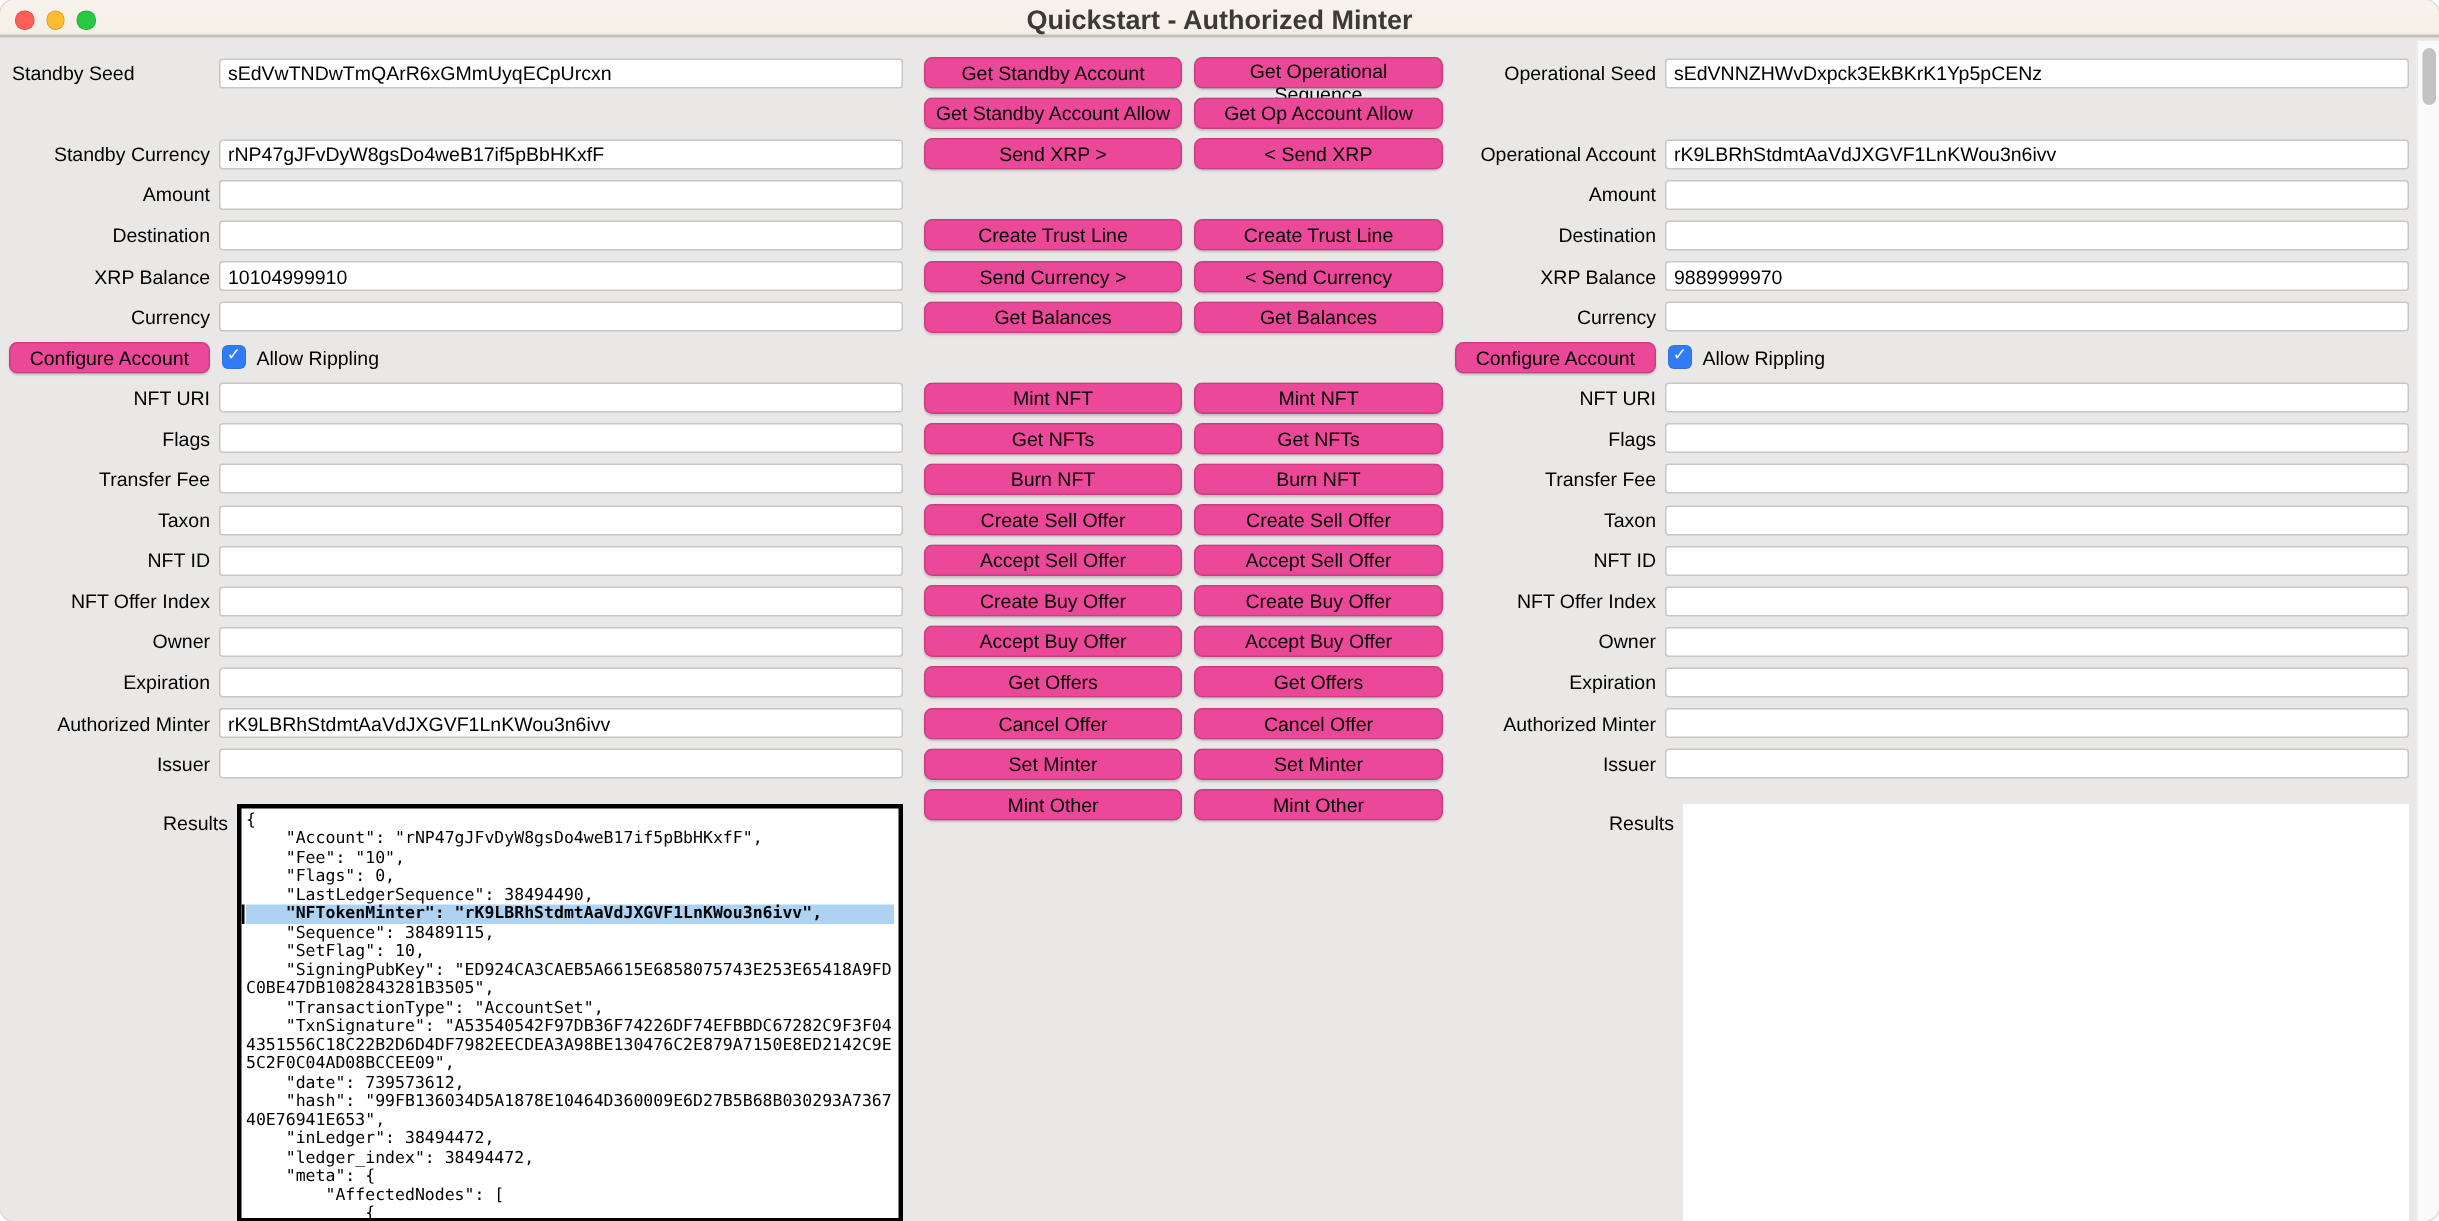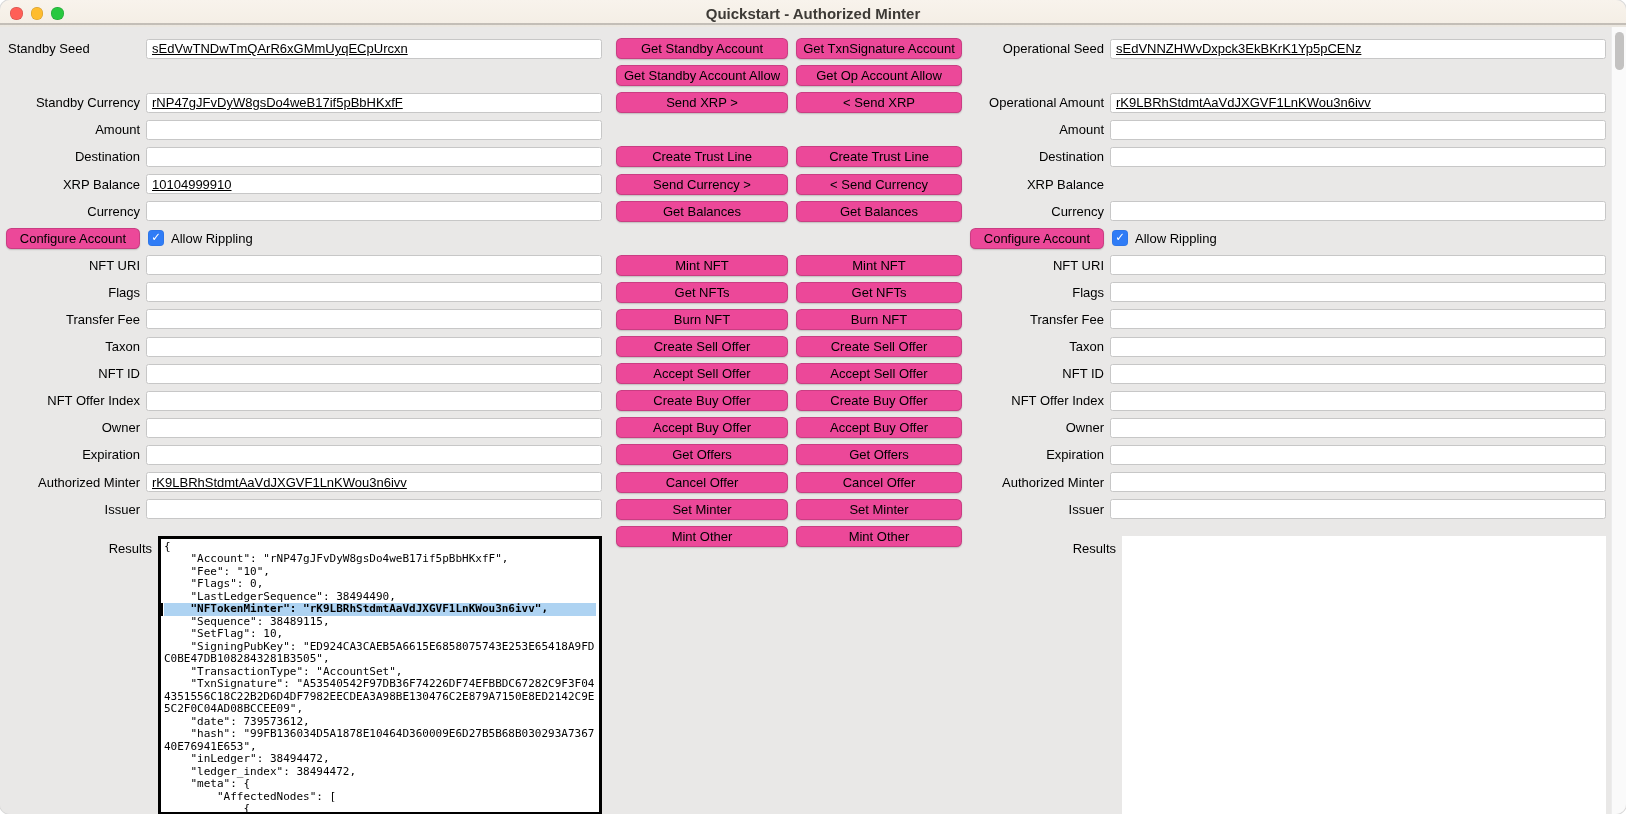--- a/index.html
+++ b/index.html
@@ -1,38 +1,38 @@
 <!DOCTYPE html>
 <html><head>
 <meta charset="utf-8">
 <style>
   html,body{margin:0;padding:0;background:#ffffff;}
   *{box-sizing:border-box;}
   body{font-family:"Liberation Sans","DejaVu Sans",sans-serif;-webkit-font-smoothing:antialiased;}
   .window{position:relative;width:1626px;height:814px;background:#e9e8e7;border-radius:10px;overflow:hidden;box-shadow:0 0 0 1px rgba(0,0,0,.15);}
   
   .titlebar{position:relative;height:27px;background:linear-gradient(#f8f3ec,#f4eee5);border-bottom:2px solid #69676416;box-shadow:inset 0 -2px 0 #63615e55, 0 1px 0 #5c5a57;}
-  .title{position:absolute;left:0;right:0;top:0;height:27px;line-height:27px;text-align:center;font-size:15px;font-weight:bold;color:#3d3a36;}
+  .title{position:absolute;left:0;right:0;top:0;height:27px;line-height:27px;text-align:center;font-size:18px;font-weight:bold;color:#3d3a36;}
   .lights{position:absolute;left:10px;top:7px;display:flex;gap:8px;z-index:2;}
   .light{width:12.5px;height:12.5px;border-radius:50%;display:inline-block;box-shadow:inset 0 0 0 0.5px rgba(0,0,0,.2);}
   .light.red{background:#ff5f57;}
   .light.yellow{background:#f0a731;background:#febc2e;}
   .light.green{background:#28c840;}
   
   .content{position:relative;height:787px;background:#e9e8e7;overflow:hidden;}
   .col{position:absolute;top:0;display:flex;flex-direction:column;padding-top:8px;}
   .list{display:contents;}
   .slot{height:27.1px;display:flex;align-items:center;flex:0 0 auto;}
   .lbl{font-size:13px;color:#000;white-space:nowrap;}
   .fields-left{left:0;width:602px;justify-content:space-between;}
   .fields-left .lbl{width:146px;text-align:right;padding-right:6px;flex:0 0 146px;}
   .fields-left .first-row .lbl{text-align:left;padding-left:8px;}
   .fields-right{left:964px;width:642px;}
   .fields-right .lbl{width:146px;text-align:right;padding-right:6px;flex:0 0 146px;}
-  .field{flex:1;height:20px;background:#fff;border:1px solid #c7c7c7;border-radius:2.5px;font-family:"Liberation Sans","DejaVu Sans",sans-serif;font-size:13px;color:#000;padding:0 5px;outline:none;min-width:0;text-decoration:underline;}
+  .field{flex:1;height:20px;background:#fff;border:1px solid #c7c7c7;border-radius:2.5px;font-family:"Liberation Sans","DejaVu Sans",sans-serif;font-size:13px;color:#000;padding:0 5px;outline:none;min-width:0;}
   
   .lblcell{flex:0 0 146px;display:flex;justify-content:flex-end;padding-right:6px;}
   .btn{height:21px;background:#ec4899;border:0.5px solid rgba(0,0,0,.14);border-radius:5.5px;box-shadow:0 1px 1.5px rgba(0,0,0,.18);font-family:"Liberation Sans","DejaVu Sans",sans-serif;font-size:13px;color:#000;cursor:default;}
   .btn:empty{visibility:hidden;}
   .btn.cfg{padding:0 13px;}
   .checkbox{width:16px;height:16px;border-radius:4px;background:#2f7cf6;display:inline-flex;align-items:center;justify-content:center;flex:0 0 16px;margin-left:2px;box-shadow:inset 0 0 0 .5px rgba(0,0,0,.1);}
   .check{color:#fff;font-size:11.5px;font-weight:bold;line-height:1;}
   .cb-label{font-size:13px;margin-left:7px;}
   
   .btncol-a{left:616px;width:172px;}
@@ -173,21 +173,21 @@
           <button class="btn">Cancel Offer</button>
         </div><div class="slot">
           <button class="btn">Set Minter</button>
         </div><div class="slot">
           <button class="btn">Mint Other</button>
         </div></div>
     </div>
 
     <div class="col btncol-b list-col">
       <div class="list"><div class="slot">
-          <button class="btn">Get TxnSignature Account</button>
+          <button class="btn">Get Operational Sequence</button>
         </div><div class="slot">
           <button class="btn">Get Op Account Allow</button>
         </div><div class="slot">
           <button class="btn">&lt; Send XRP</button>
         </div><div class="slot">
           <button class="btn"></button>
         </div><div class="slot">
           <button class="btn">Create Trust Line</button>
         </div><div class="slot">
           <button class="btn">&lt; Send Currency</button>
@@ -220,30 +220,31 @@
         </div></div>
     </div>
 
     <div class="col fields-right">
       <div class="slot row">
         <label class="lbl">Operational Seed</label>
         <input class="field" value="sEdVNNZHWvDxpck3EkBKrK1Yp5pCENz" style="">
       </div>
       <div class="slot"></div>
       <div class="list"><div class="slot row">
-          <label class="lbl">Operational Amount</label>
+          <label class="lbl">Operational Account</label>
           <input class="field" value="rK9LBRhStdmtAaVdJXGVF1LnKWou3n6ivv" style="">
         </div><div class="slot row">
           <label class="lbl">Amount</label>
           <input class="field" value="" style="">
         </div><div class="slot row">
           <label class="lbl">Destination</label>
           <input class="field" value="" style="">
         </div><div class="slot row">
           <label class="lbl">XRP Balance</label>
+          <input class="field" value="9889999970" style="">
         </div><div class="slot row">
           <label class="lbl">Currency</label>
           <input class="field" value="" style="">
         </div></div>
       <div class="slot">
         <span class="lblcell">
           <button class="btn cfg">Configure Account</button>
         </span>
         <span class="checkbox">
           <span class="check">✓</span>

